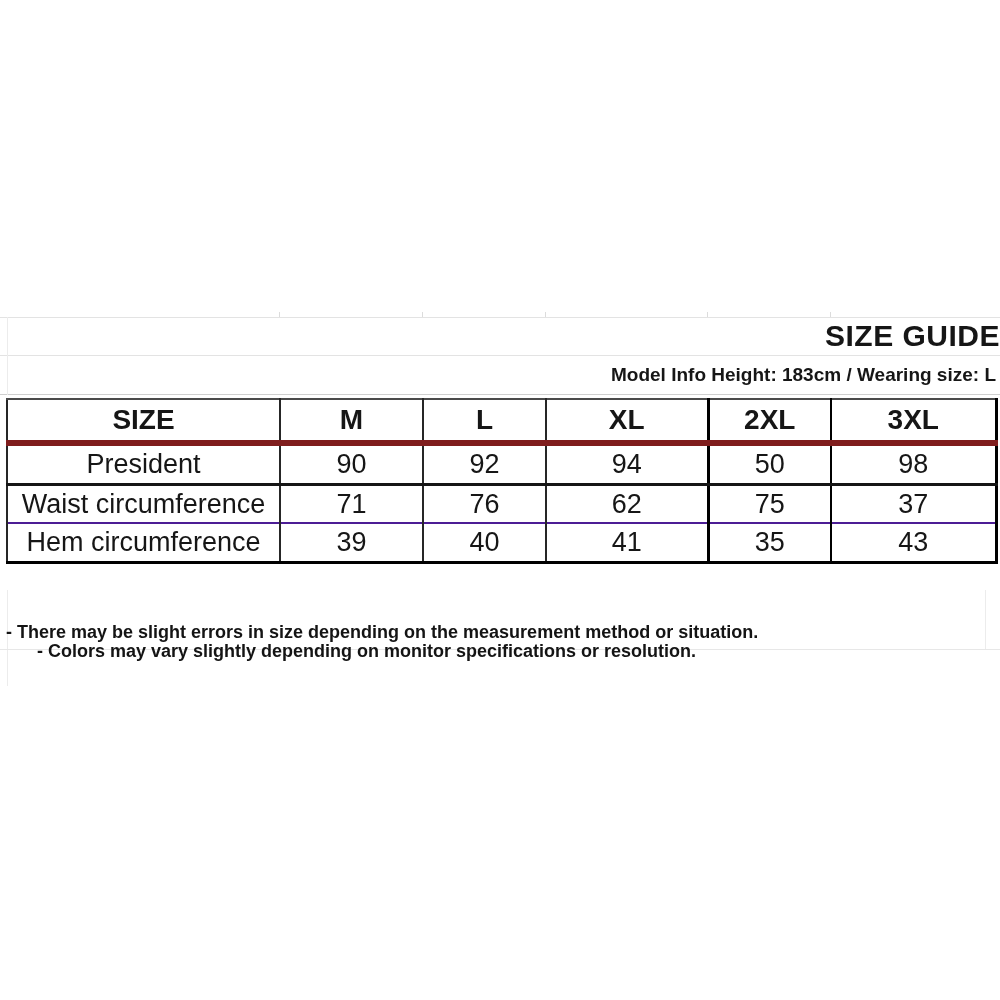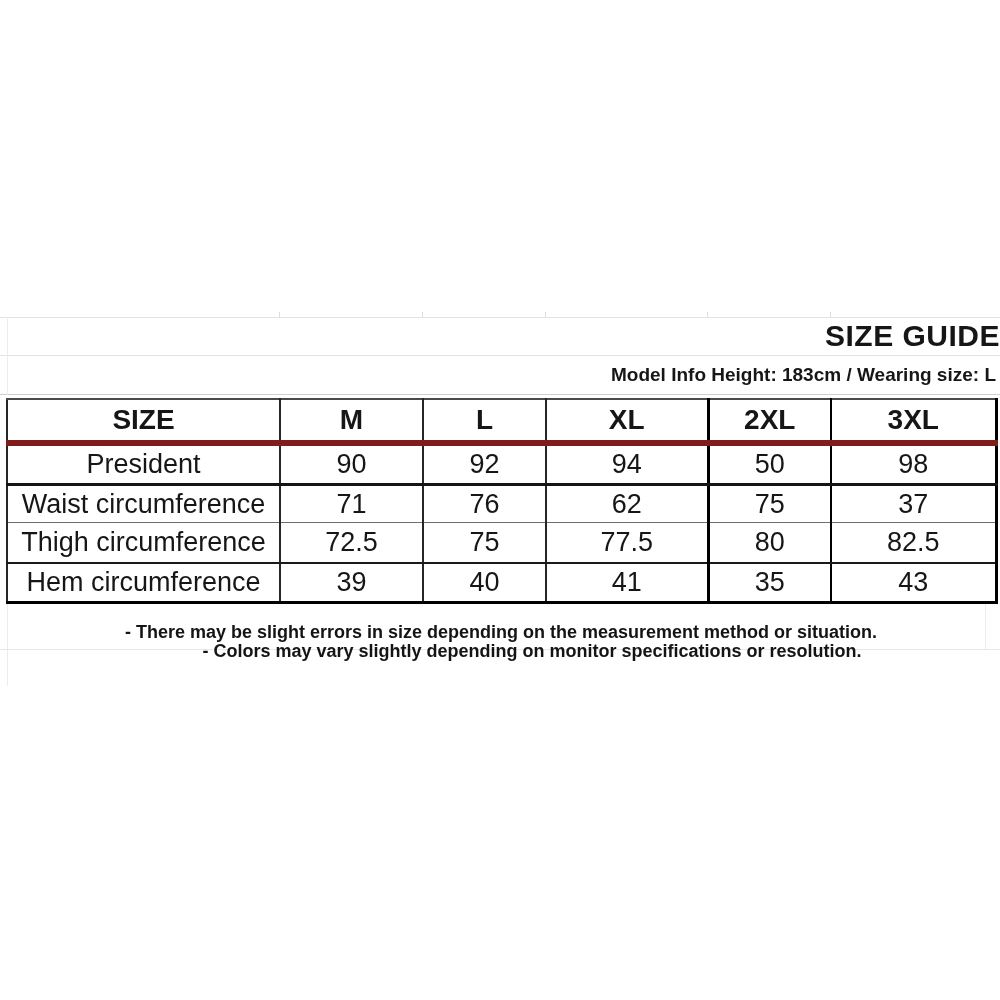--- a/index.html
+++ b/index.html
@@ -42,21 +42,21 @@
   tr.row4 > * { height:37px; border-top:2px solid #4c1d95; border-bottom:3px solid #000000; }
 
   .c0 { border-left:2px solid #262626; border-right:2px solid #262626; }
   .c1 { border-right:2px solid #262626; }
   .c2 { border-right:2px solid #262626; }
   .c3 { border-right:3px solid #000000; }
   .c4 { border-right:2px solid #000000; }
   .c5 { border-right:3px solid #000000; }
 
   .note {
-    position:absolute; left:6px; width:990px; text-align:center;
+    position:absolute; left:6px; width:990px; text-align:left;
     font-size:18px; font-weight:bold; color:#141414;
   }
   #note-1 { top:615px; height:34px; line-height:34px; }
   #note-2 { top:636px; height:31px; line-height:31px;margin-left:31px; }
 </style>
 </head>
 <body>
 
 <div id="page">
 
@@ -103,28 +103,20 @@
       <td class="c5">98</td>
     </tr>
     <tr class="row2">
       <td class="c0">Waist circumference</td>
       <td class="c1">71</td>
       <td class="c2">76</td>
       <td class="c3">62</td>
       <td class="c4">75</td>
       <td class="c5">37</td>
     </tr>
-    <tr class="row3">
-      <td class="c0">Thigh circumference</td>
-      <td class="c1">72.5</td>
-      <td class="c2">75</td>
-      <td class="c3">77.5</td>
-      <td class="c4">80</td>
-      <td class="c5">82.5</td>
-    </tr>
     <tr class="row4">
       <td class="c0">Hem circumference</td>
       <td class="c1">39</td>
       <td class="c2">40</td>
       <td class="c3">41</td>
       <td class="c4">35</td>
       <td class="c5">43</td>
     </tr>
   </tbody>
     </table>

